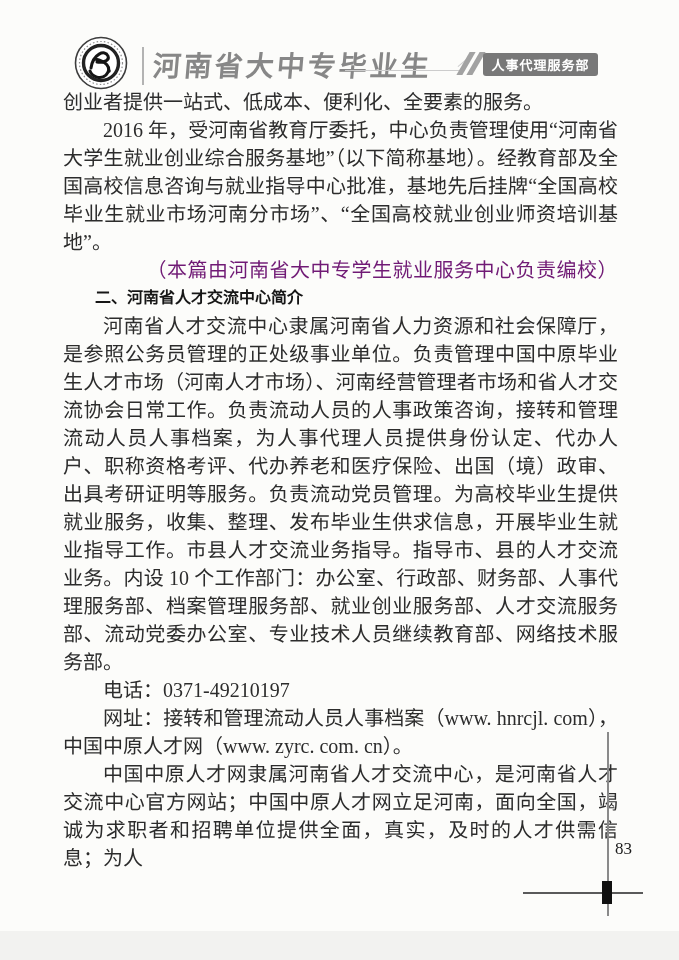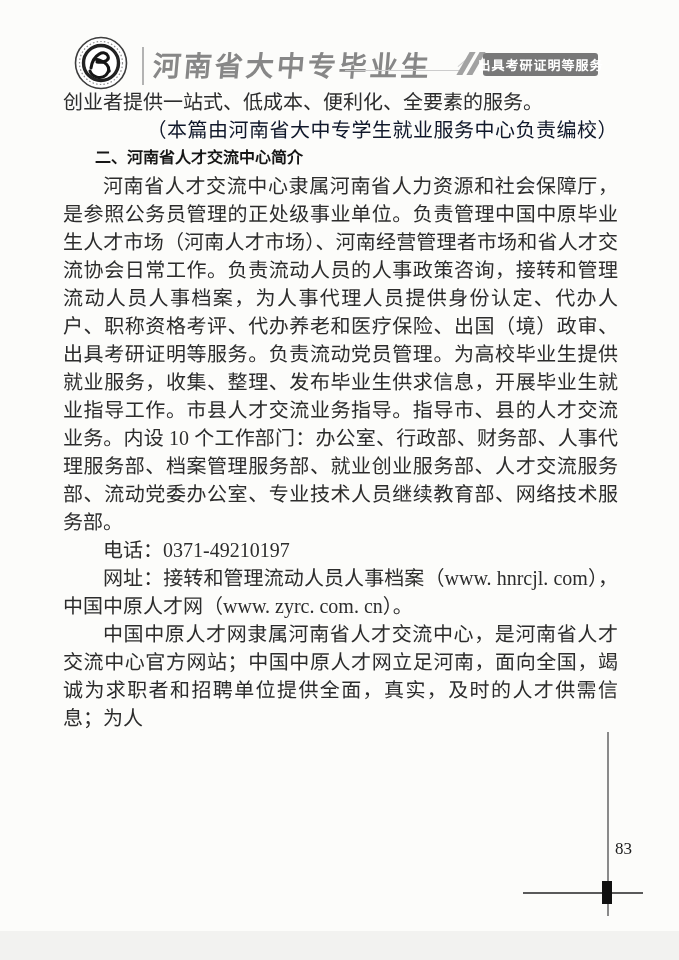--- a/index.html
+++ b/index.html
@@ -63,21 +63,21 @@
     position: absolute; left: 63px; top: 88px;
     width: 555px;
     font-size: 20px; line-height: 28px;
     text-align: justify;
     color: #2c2c2c;
   }
   .content p { margin: 0; }
   .indent { text-indent: 2em; }
   .byline {
     text-align: right; text-indent: 0;
-    letter-spacing: 0.5px; color: #0f172a;
+    letter-spacing: 0.5px; color: #701a75;
   }
   .section-heading {
     text-indent: 2em; font-weight: bold; color: #161616;
     font-family: "Liberation Sans", "DejaVu Sans", sans-serif;
     font-size: 16px;
   }
   
   .footer-vrule {
     position: absolute; left: 607px; top: 732px;
     width: 2px; height: 184px; background: #8a8a8a;
@@ -121,27 +121,28 @@
     <div class="logo-divider"></div>
 
     <div class="brand-title">河南省大中专毕业生</div>
 
     <div class="banner-line"></div>
     <div class="banner-line-slant"></div>
     <span class="stripe stripe-1"></span>
     <span class="stripe stripe-2"></span>
 
     <div class="banner">
-      <span class="banner-label">出具考研证明等服务</span>
+      <span class="banner-label">人事代理服务部</span>
     </div>
   </div>
 
   <div class="content">
     <p>创业者提供一站式、低成本、便利化、全要素的服务。</p>
 
+    <p class="indent">2016 年，受河南省教育厅委托，中心负责管理使用“河南省大学生就业创业综合服务基地”（以下简称基地）。经教育部及全国高校信息咨询与就业指导中心批准，基地先后挂牌“全国高校毕业生就业市场河南分市场”、“全国高校就业创业师资培训基地”。</p>
 
     <p class="byline">（本篇由河南省大中专学生就业服务中心负责编校）</p>
 
     <p class="section-heading">二、河南省人才交流中心简介</p>
 
     <p class="indent">河南省人才交流中心隶属河南省人力资源和社会保障厅，是参照公务员管理的正处级事业单位。负责管理中国中原毕业生人才市场（河南人才市场）、河南经营管理者市场和省人才交流协会日常工作。负责流动人员的人事政策咨询，接转和管理流动人员人事档案，为人事代理人员提供身份认定、代办人户、职称资格考评、代办养老和医疗保险、出国（境）政审、出具考研证明等服务。负责流动党员管理。为高校毕业生提供就业服务，收集、整理、发布毕业生供求信息，开展毕业生就业指导工作。市县人才交流业务指导。指导市、县的人才交流业务。内设 10 个工作部门：办公室、行政部、财务部、人事代理服务部、档案管理服务部、就业创业服务部、人才交流服务部、流动党委办公室、专业技术人员继续教育部、网络技术服务部。</p>
 
     <p class="indent">电话：0371-49210197</p>
 
 

